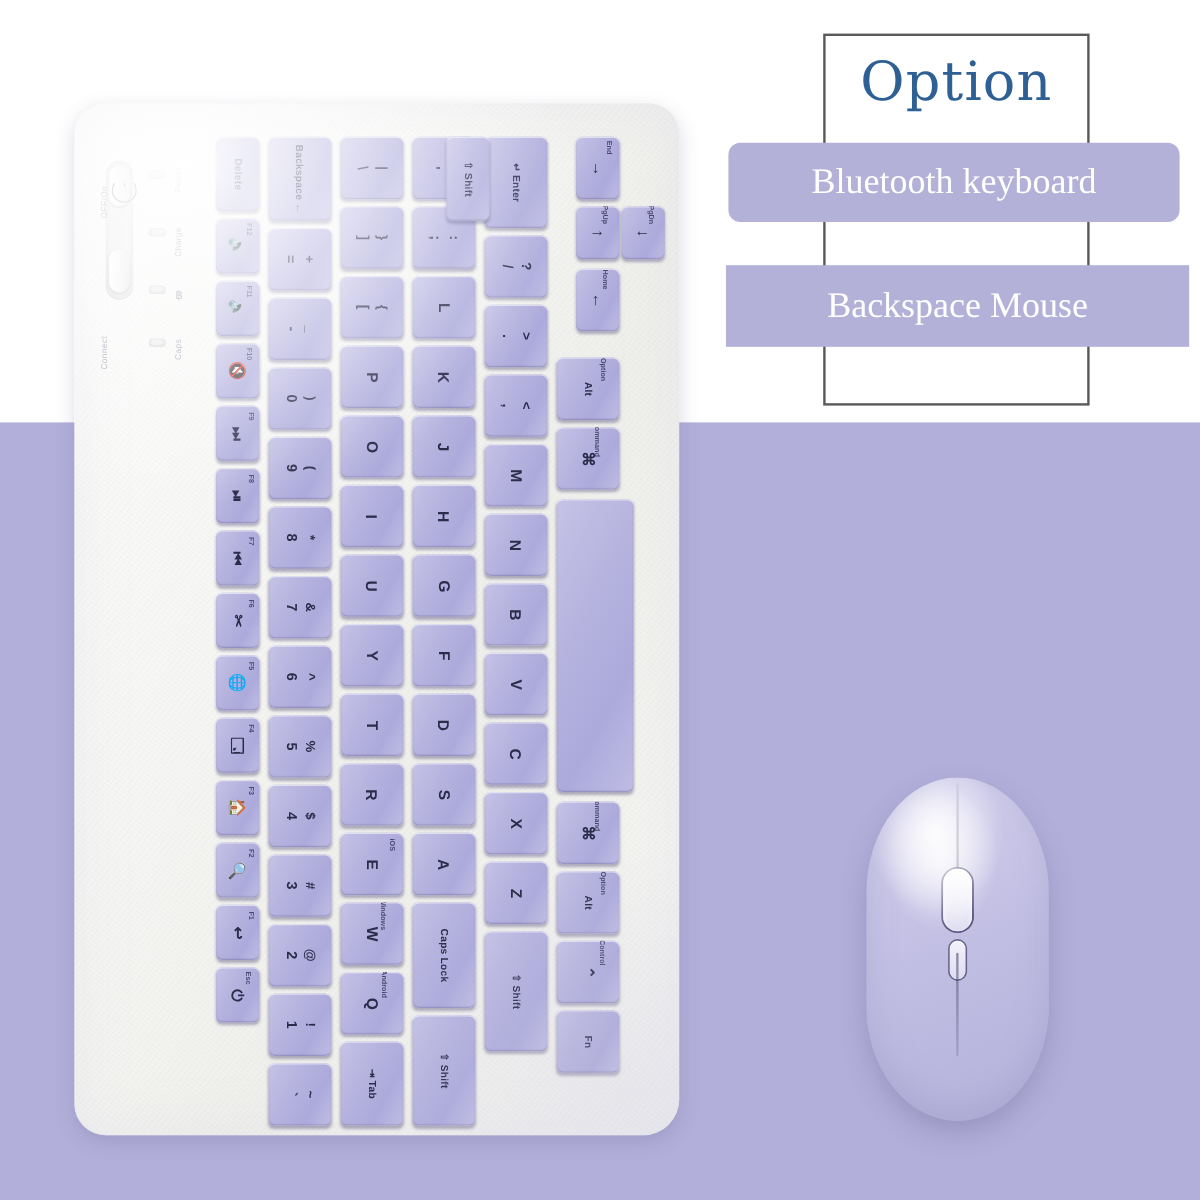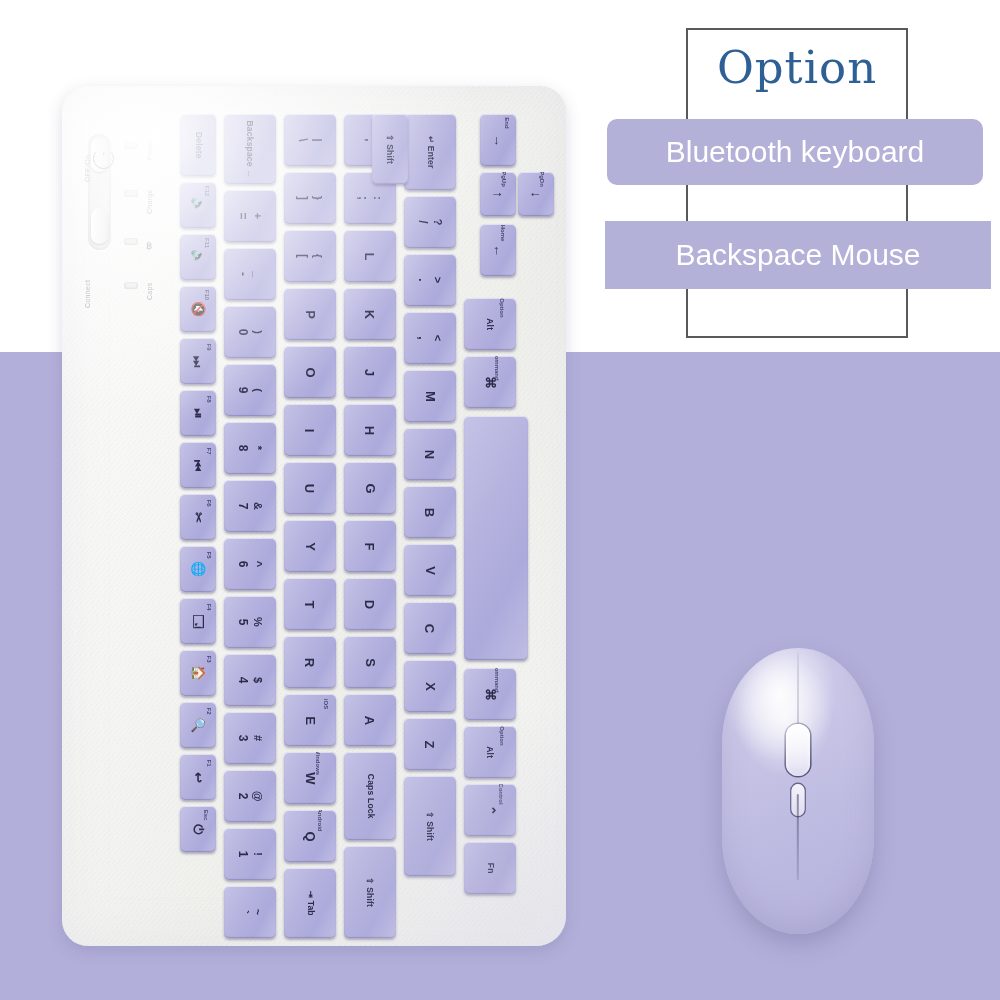--- a/index.html
+++ b/index.html
@@ -25,21 +25,21 @@
     position:absolute;left:686px;top:34px;width:222px;height:66px;
     display:flex;align-items:center;justify-content:center;
     font-family:"DejaVu Serif", serif;
     font-size:45px;color:#2e6096;letter-spacing:1px;
     white-space:nowrap;
   }
   .pill{
     position:absolute;background:#b4b1d9;
     display:flex;align-items:center;justify-content:center;
     color:#ffffff;white-space:nowrap;
-    font-family:Liberation Sans, sans-serif;
+    font-family:Liberation Serif, serif;
     font-weight:400;
   }
   .pill-kb{
     left:607px;top:119px;width:376px;height:66px;border-radius:10px;
     font-size:30px;
   }
   .pill-mouse{
     left:605px;top:221px;width:386px;height:68px;border-radius:0;
     font-size:30px;
   }

